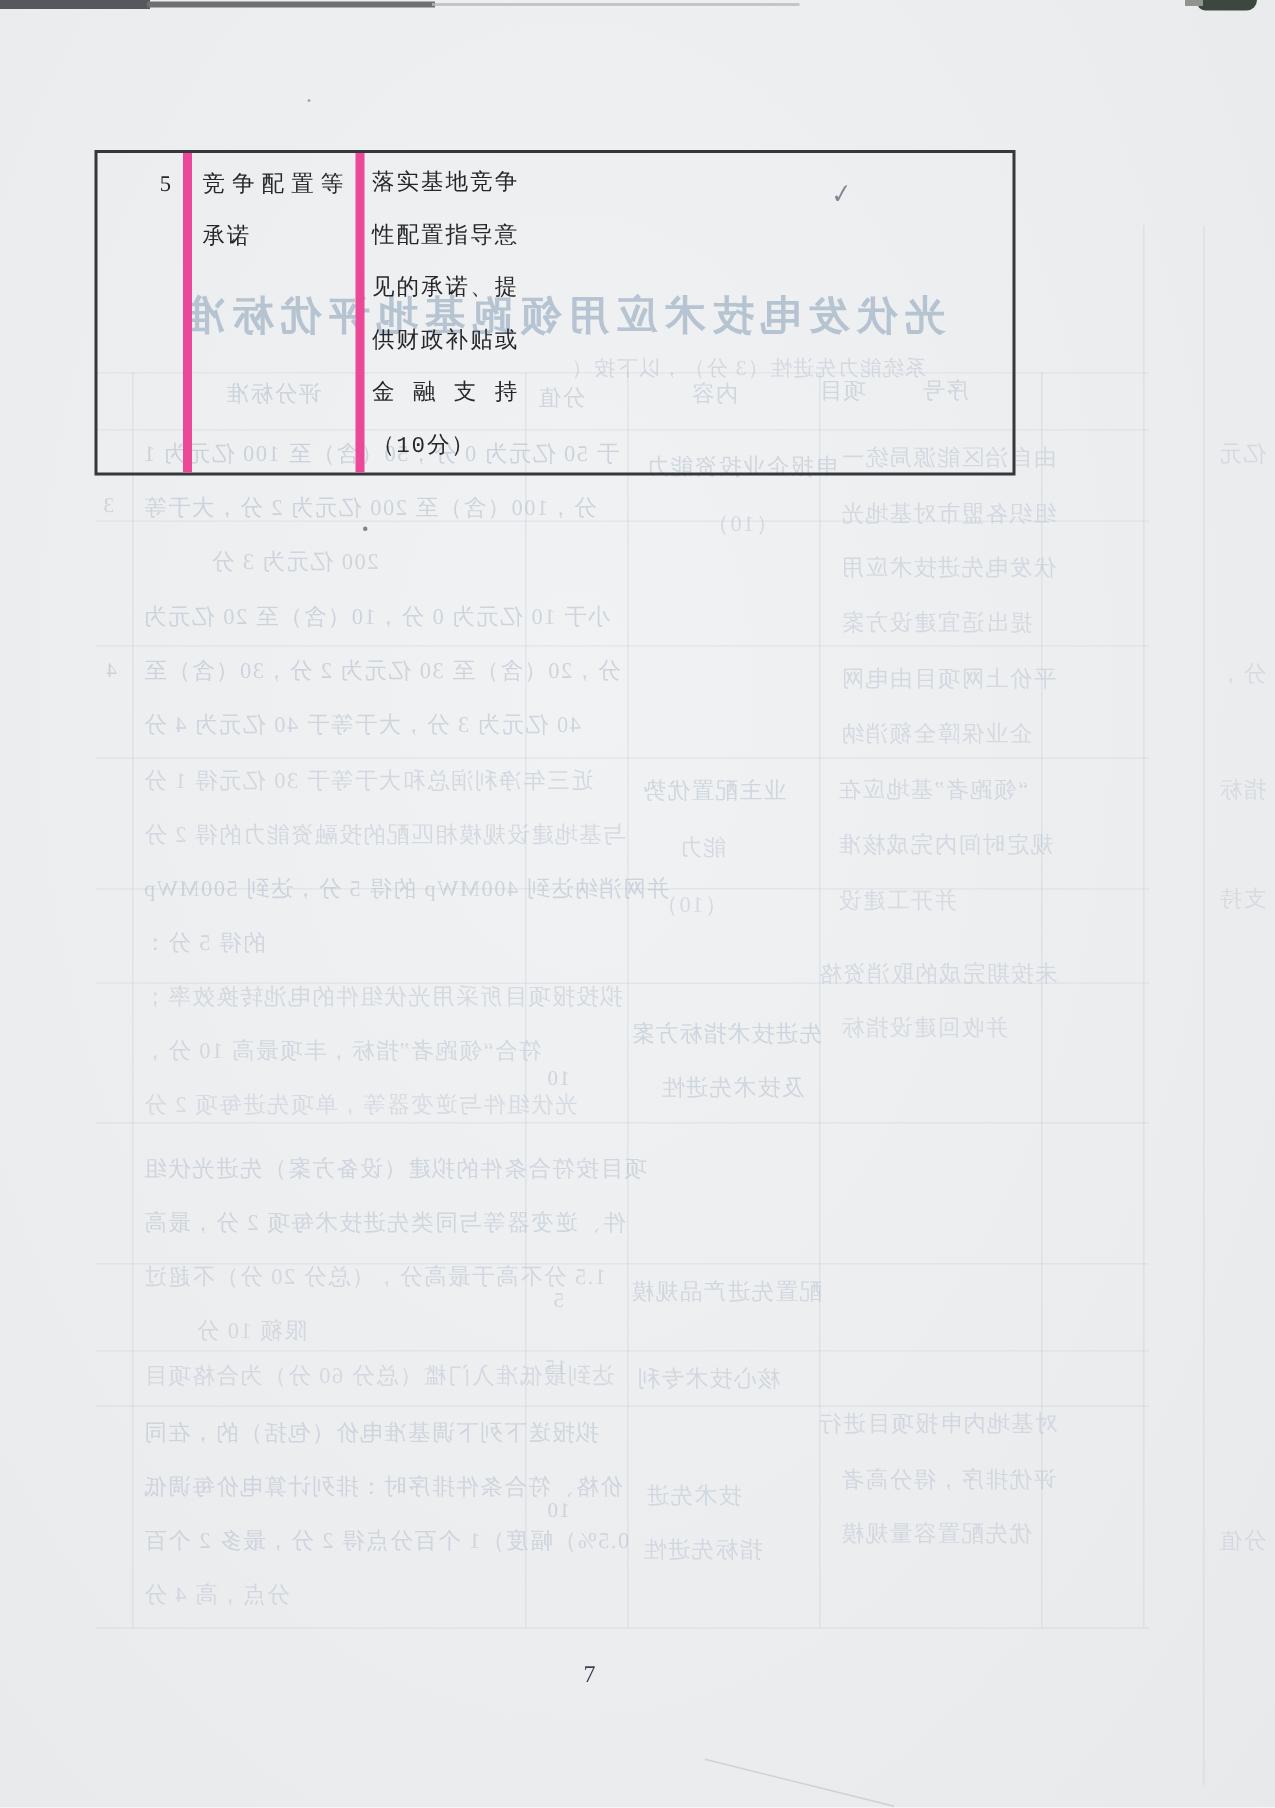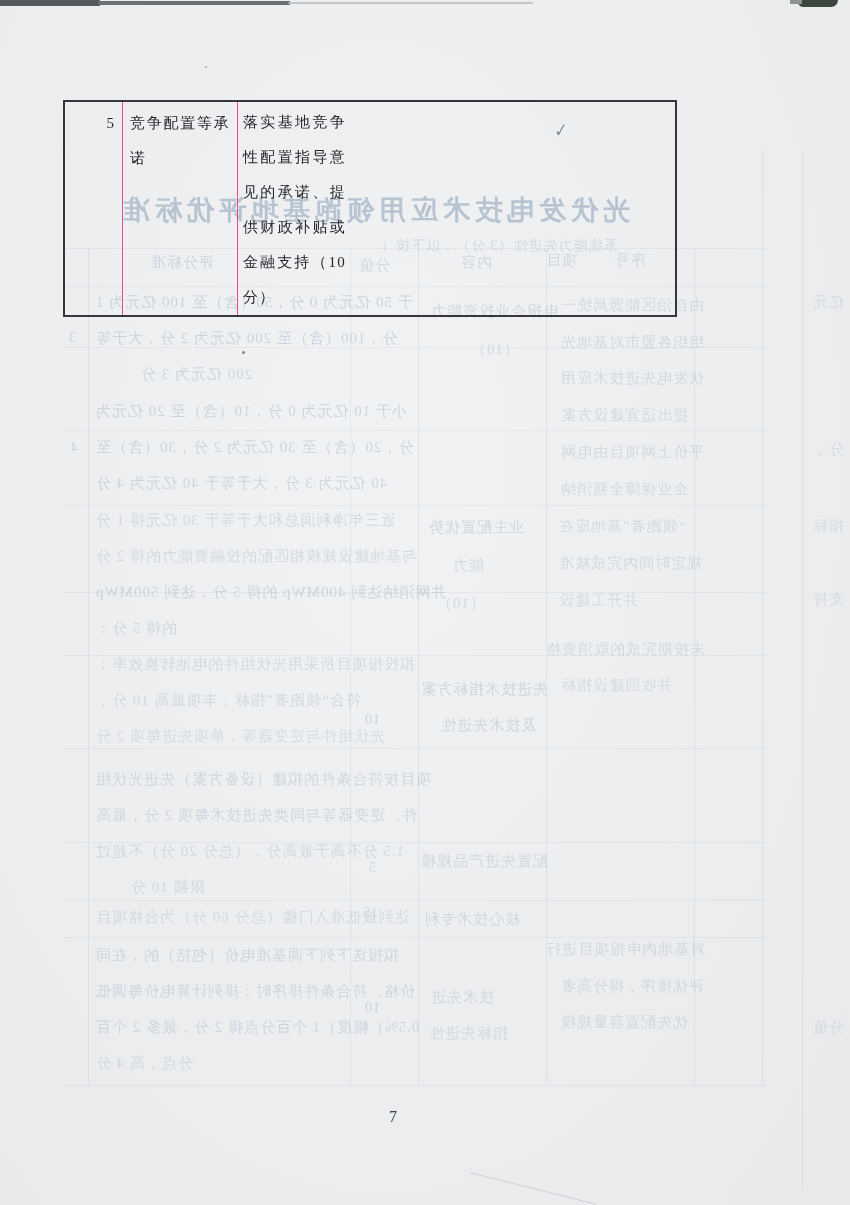--- a/index.html
+++ b/index.html
@@ -30,21 +30,21 @@
   
   .doc-table{
     position:absolute;left:63px;top:100px;z-index:2;
     display:grid;grid-template-columns:57px 115px 114px 324px;
     border:2px solid #36373c;
   }
   .cell{
     min-height:211px;color:#26262b;font-size:15px;line-height:35px;
     box-sizing:border-box;background:transparent;
   }
-  .cell + .cell{border-left:1px solid #ec4899;}
+  .cell + .cell{border-left:6px solid #ec4899;font-family:Liberation Mono, monospace;}
   .c-num{text-align:right;padding:4px 8px 0 0;}
   .c-cat{padding:4px 7px 0 7px;letter-spacing:1.2px;text-align:justify;}
   .c-item{padding:3px 5px 0 5px;letter-spacing:1.2px;text-align:justify;}
   .c-crit{padding:3px 4px 0 4px;letter-spacing:0;text-align:justify;}
   
   .page-num{position:absolute;left:389px;top:1108px;z-index:2;font-size:16px;color:#3c4350;}
 </style>
 </head>
 <body>
 

